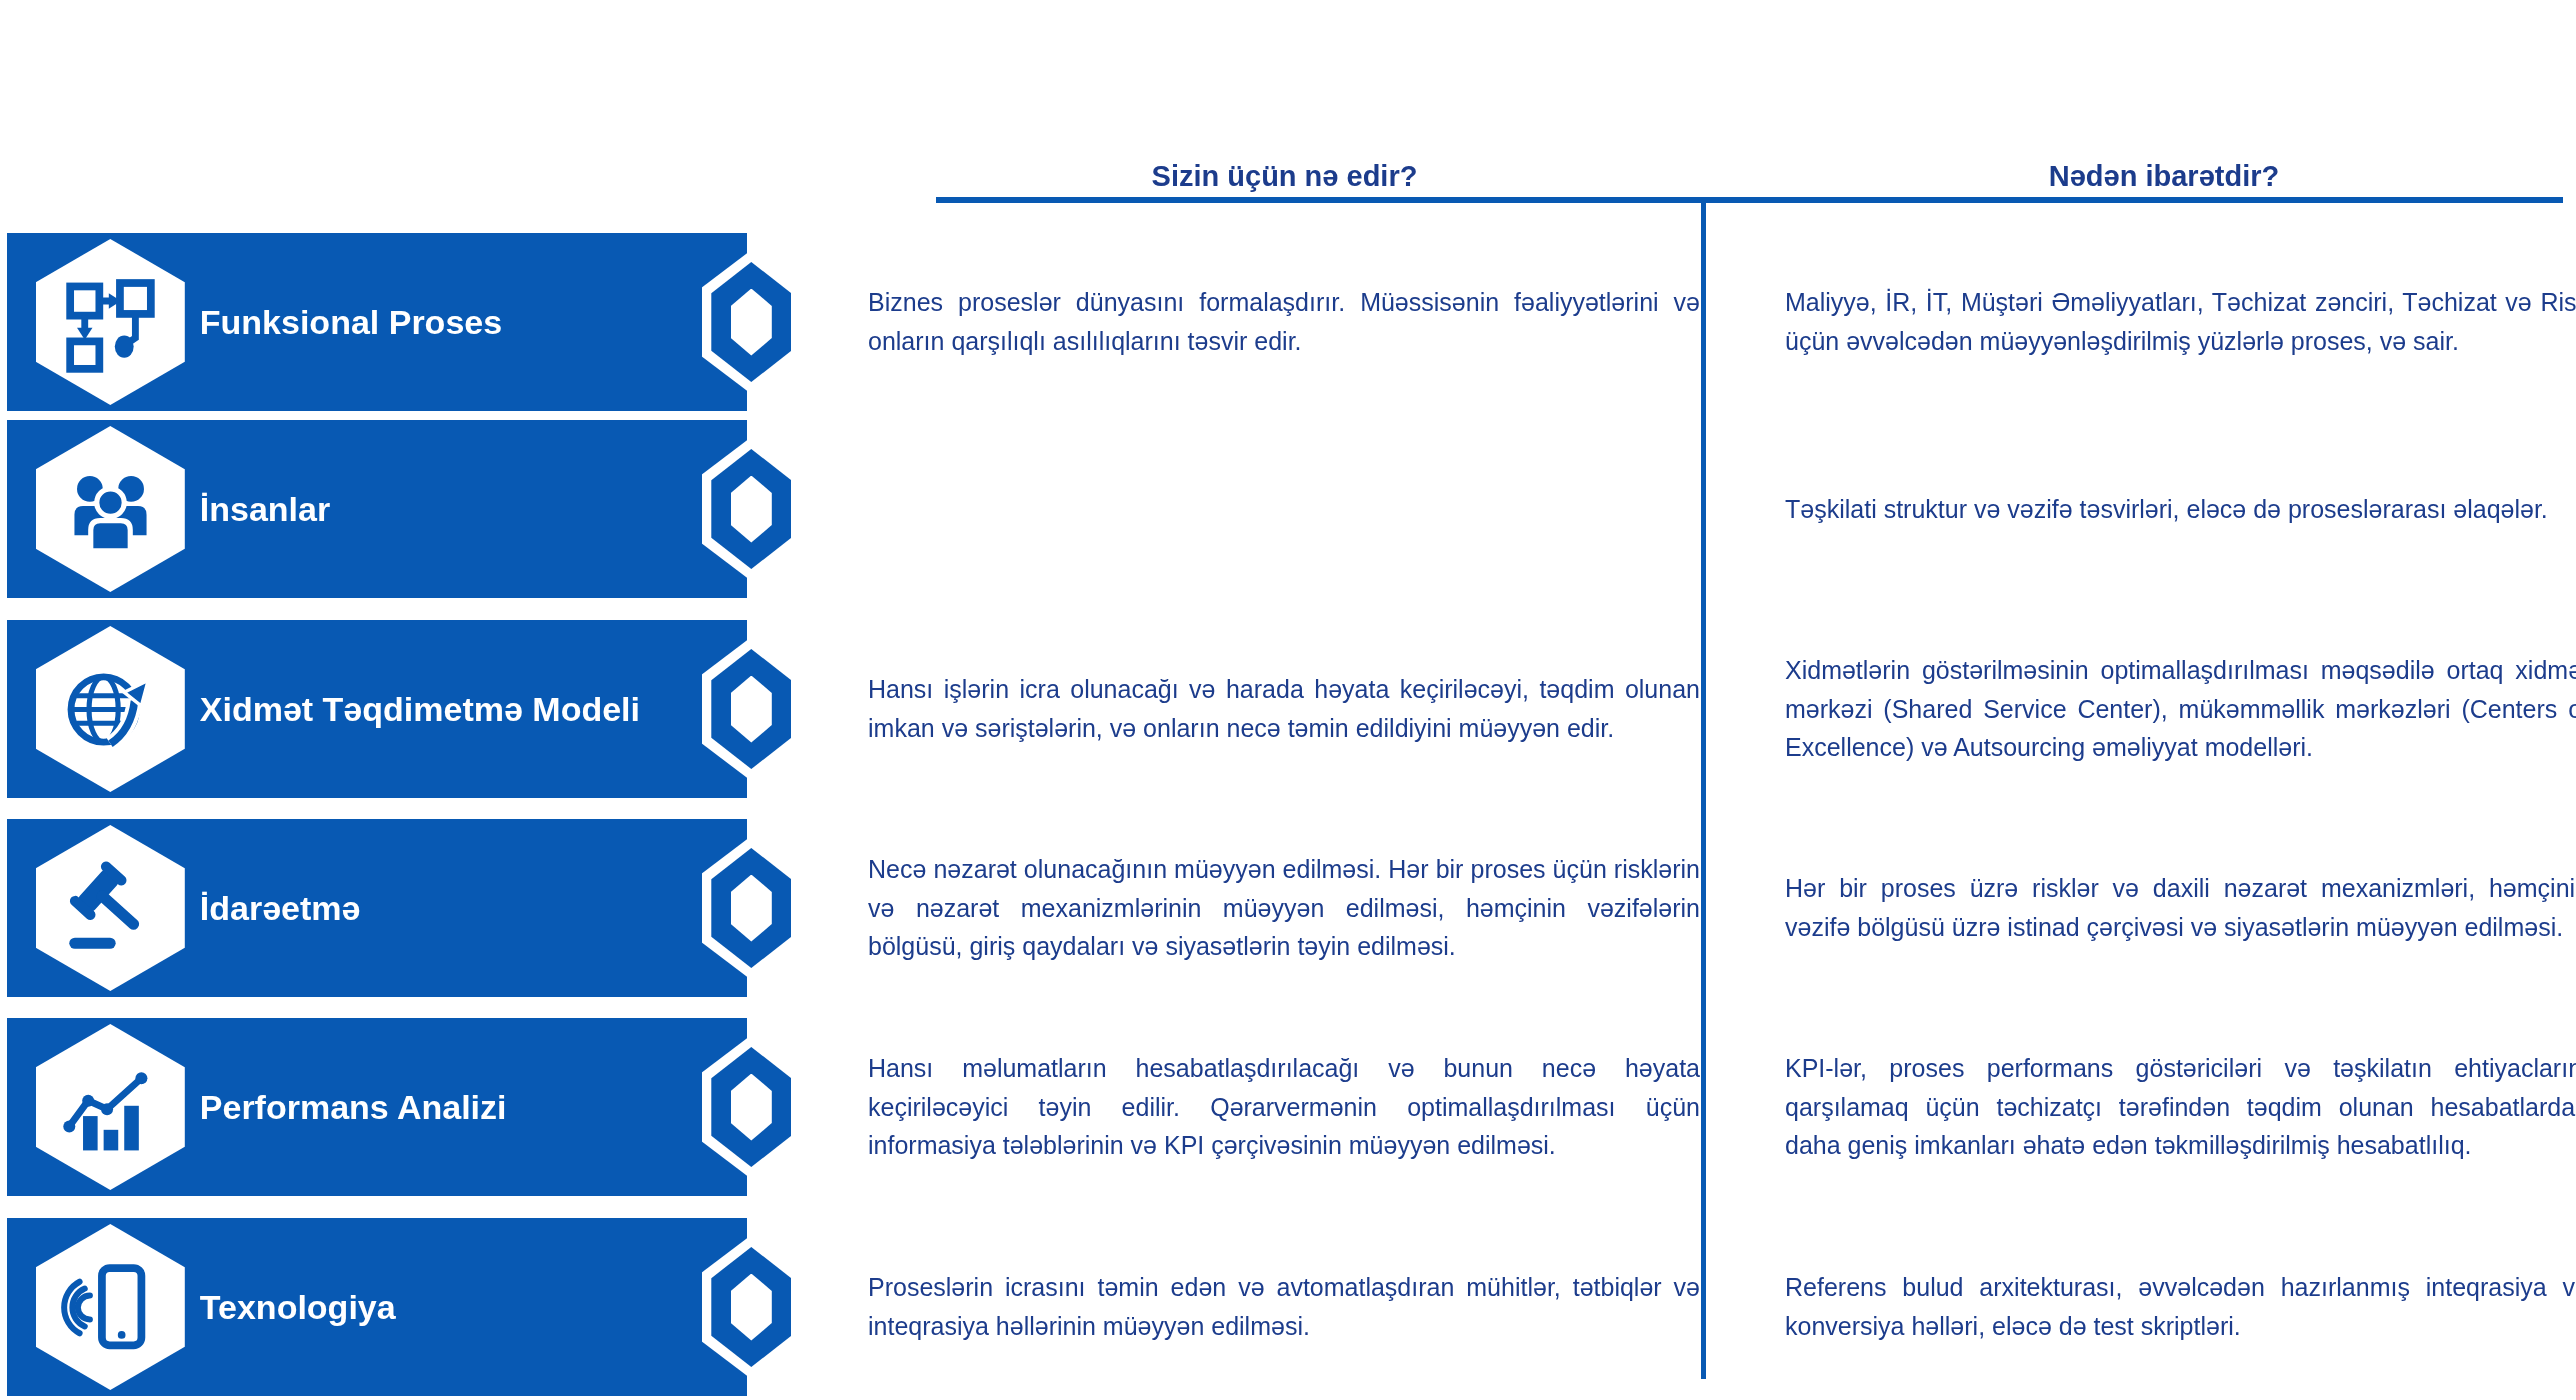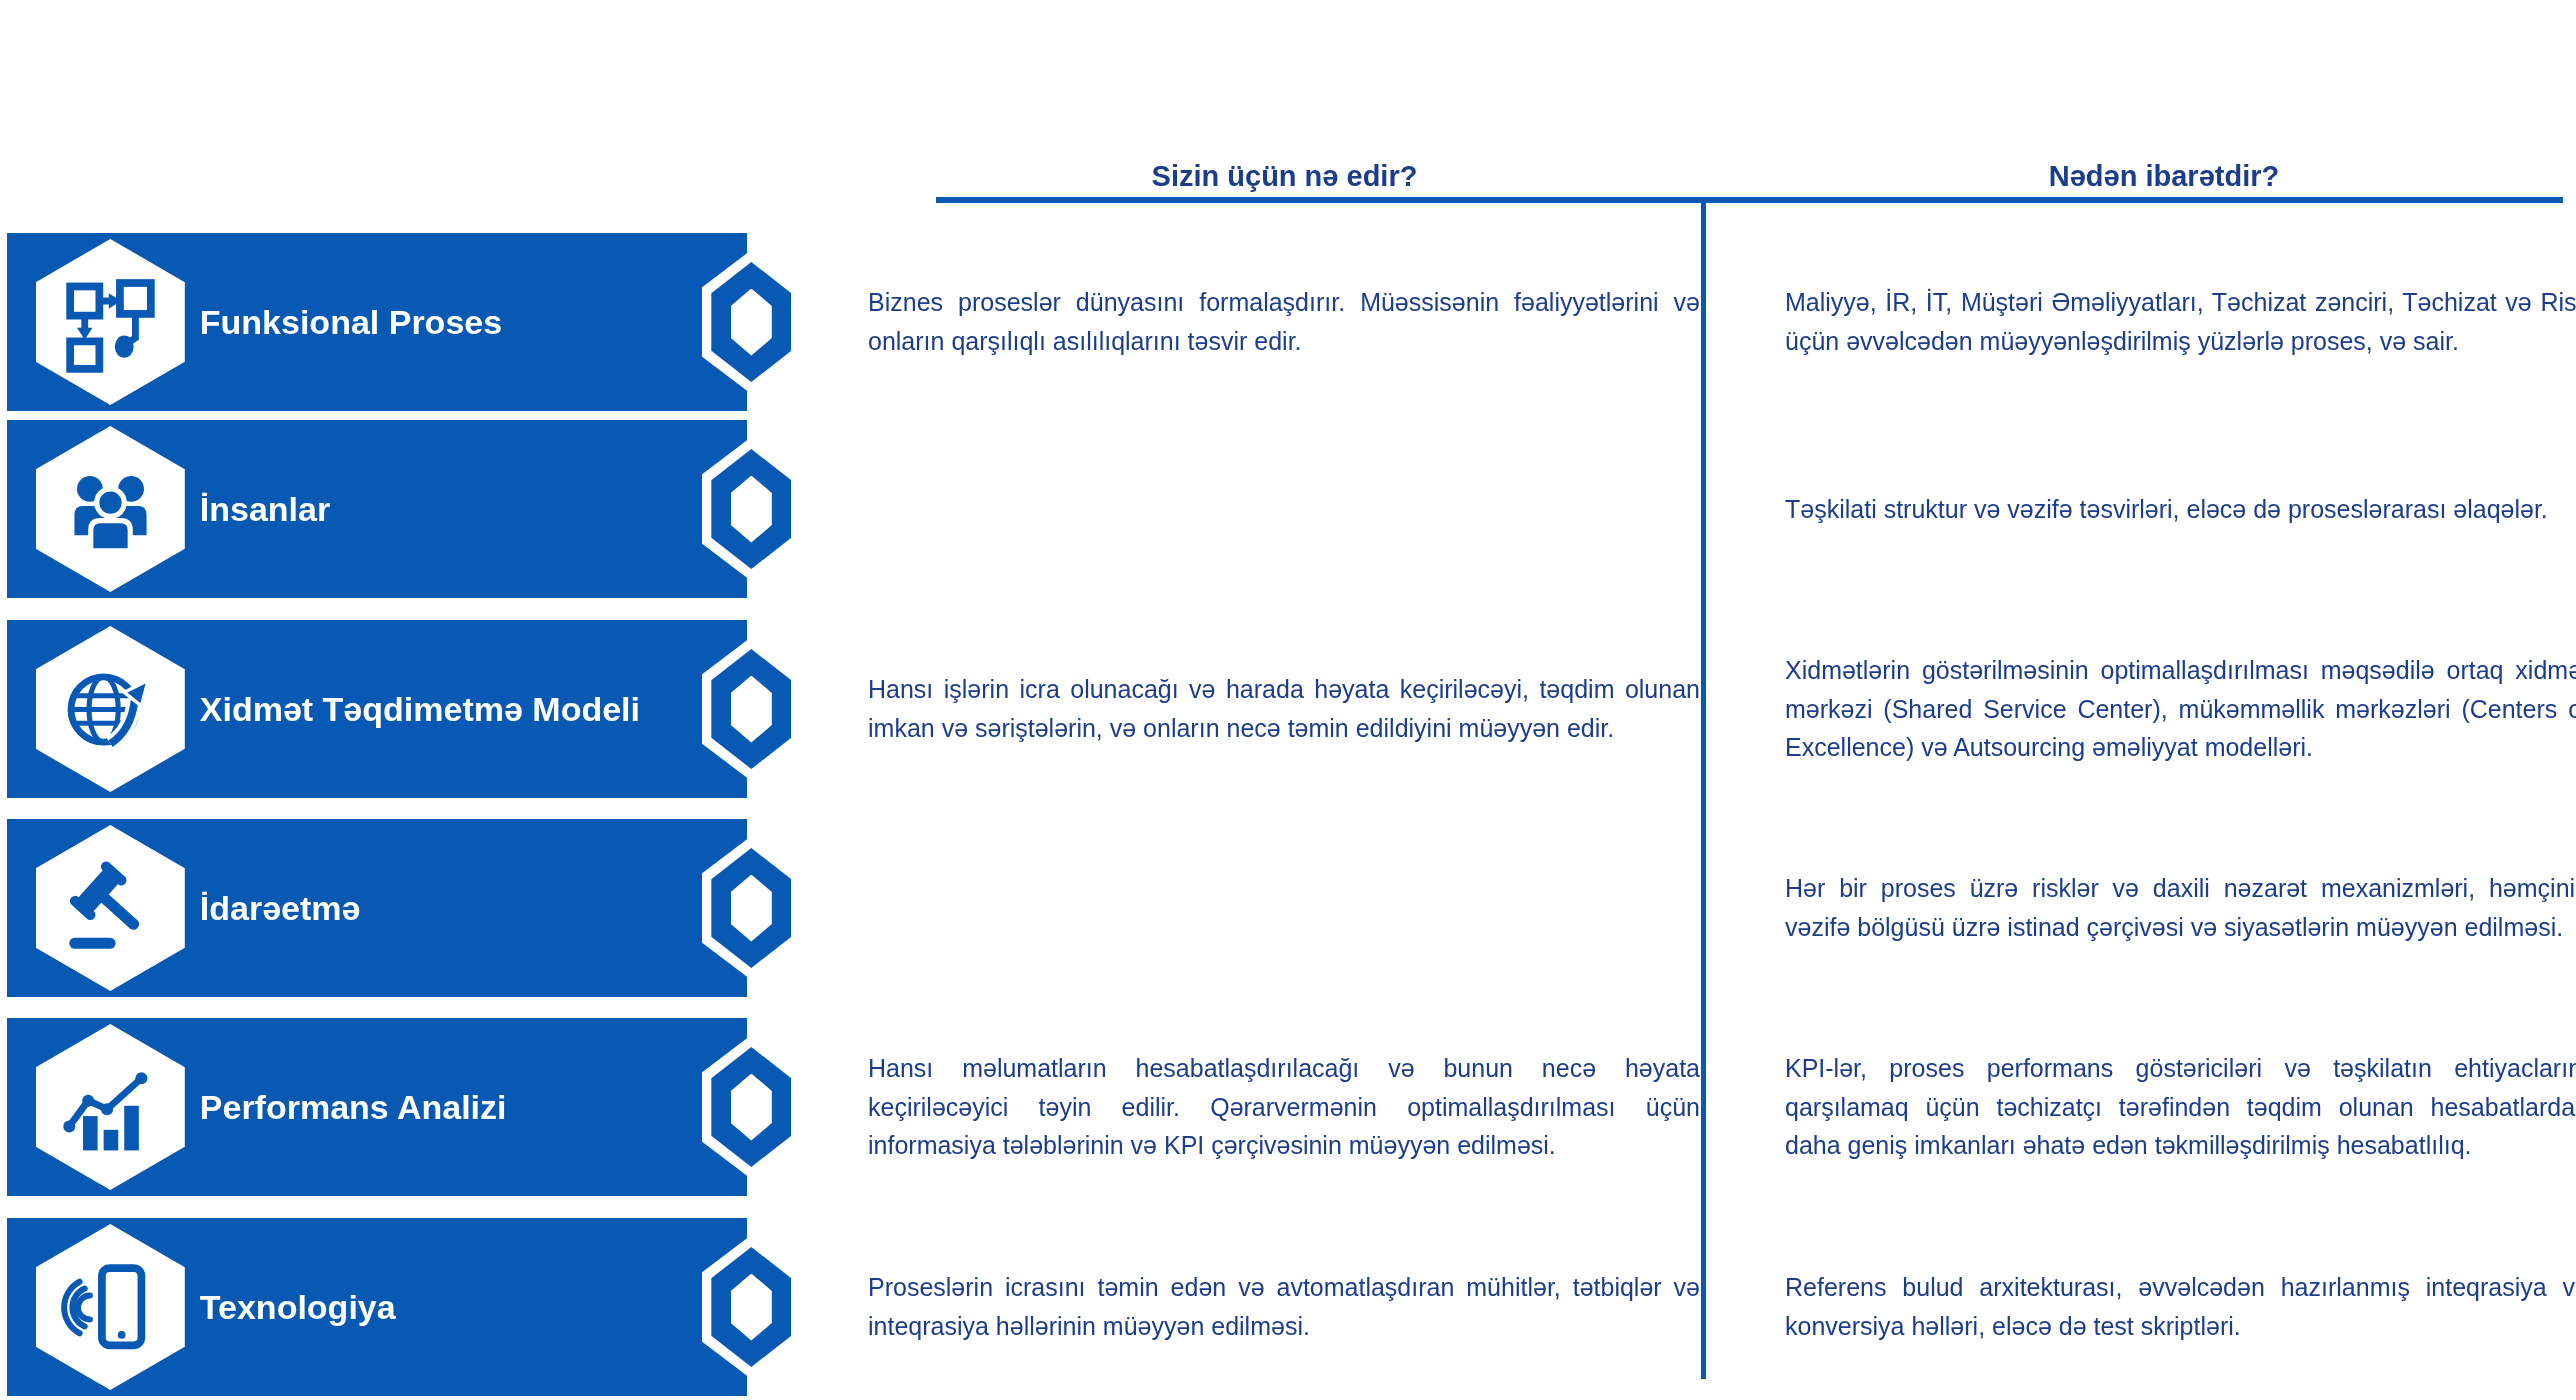--- a/index.html
+++ b/index.html
@@ -173,20 +173,23 @@
       </div>
       <div class="bar-label">İdarəetmə</div>
       <div class="badge">
         <div class="hex b-outer">
             <div class="hex b-mid">
               <div class="hex b-inner"></div>
             </div>
           </div>
       </div>
     </div>
+    <div class="cell c1">
+      <div class="txt">Necə nəzarət olunacağının müəyyən edilməsi. Hər bir proses üçün risklərin və nəzarət mexanizmlərinin müəyyən edilməsi, həmçinin vəzifələrin bölgüsü, giriş qaydaları və siyasətlərin təyin edilməsi.</div>
+    </div>
     <div class="cell c2">
       <div class="txt">Hər bir proses üzrə risklər və daxili nəzarət mexanizmləri, həmçinin vəzifə bölgüsü üzrə istinad çərçivəsi və siyasətlərin müəyyən edilməsi.</div>
     </div>
   </div>
 
   <div class="row r4">
     <div class="bar">
       <div class="hex hex-icon">
         <svg width="103" height="103" viewBox="0 0 120 120">
           <g fill="#0859B3">

